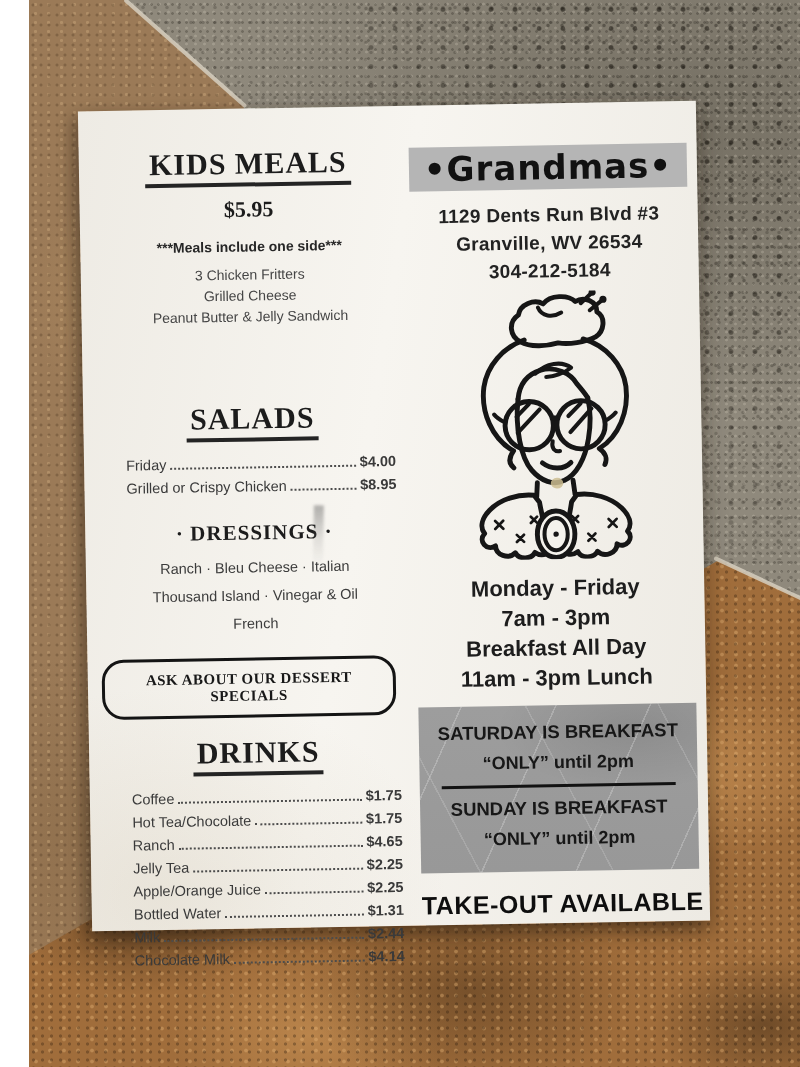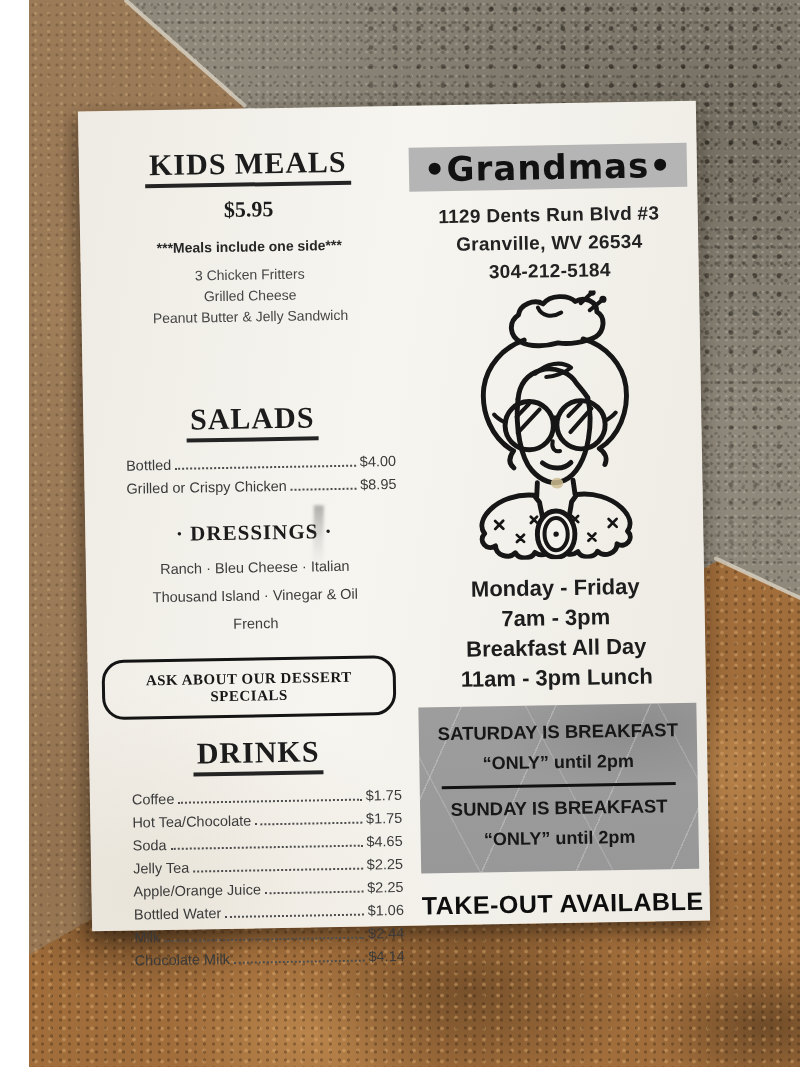--- a/index.html
+++ b/index.html
@@ -82,21 +82,21 @@
   .serif-head{font-family:"Liberation Serif",serif;font-weight:bold;color:#1c1c1c;}
   .underlined{display:inline-block;border-bottom:4px solid #242424;padding:0 4px 2px;}
   h2.section{font-size:30px;margin:0;letter-spacing:1px;}
   .kids-price{font-size:22px;margin-top:10px;}
   .kids-note{font-size:14px;font-weight:bold;margin-top:16px;color:#262626;}
   .kids-items{font-size:14px;color:#454545;line-height:21px;margin-top:10px;}
 
   .rows{margin:14px 8px 0 24px;text-align:left;}
   .row{display:flex;align-items:flex-end;font-size:14.5px;color:#3a3a3a;margin-bottom:7px;}
   .row .dots{flex:1;border-bottom:2.4px dotted #4c4c4c;margin:0 4px 3px;min-width:12px;}
-  .row .price{white-space:nowrap;}
+  .row .price{white-space:nowrap;font-weight:bold;}
 
   .dressings-title{font-size:21px;margin-top:26px;letter-spacing:1px;}
   .dressing-lines{font-size:14.5px;color:#3c3c3c;line-height:28px;margin-top:8px;}
 
   .dessert-banner{
     margin:20px 0 0 -4px;width:294px;box-sizing:border-box;
     border:3px solid #141414;border-radius:22px;padding:10px 4px;
     font-family:"Liberation Serif",serif;font-weight:bold;font-size:15px;
     letter-spacing:.5px;color:#181818;background:transparent;
   }
@@ -150,21 +150,21 @@
           <div>3 Chicken Fritters</div>
           <div>Grilled Cheese</div>
           <div>Peanut Butter &amp; Jelly Sandwich</div>
         </div>
       </section>
 
       <section style="margin-top:74px;">
         <h2 class="serif-head section"><span class="underlined">SALADS</span></h2>
         <div class="rows">
           <div class="row">
-            <span>Bottled</span>
+            <span>Friday</span>
               <span class="dots"></span>
               <span class="price">$4.00</span>
           </div>
           <div class="row">
             <span>Grilled or Crispy Chicken</span>
               <span class="dots"></span>
               <span class="price">$8.95</span>
           </div>
         </div>
       </section>
@@ -187,38 +187,38 @@
               <span>Coffee</span>
               <span class="dots"></span>
               <span class="price">$1.75</span>
             </div>
           <div class="row">
               <span>Hot Tea/Chocolate</span>
               <span class="dots"></span>
               <span class="price">$1.75</span>
             </div>
           <div class="row">
-              <span>Soda</span>
+              <span>Ranch</span>
               <span class="dots"></span>
               <span class="price">$4.65</span>
             </div>
           <div class="row">
               <span>Jelly Tea</span>
               <span class="dots"></span>
               <span class="price">$2.25</span>
             </div>
           <div class="row">
               <span>Apple/Orange Juice</span>
               <span class="dots"></span>
               <span class="price">$2.25</span>
             </div>
           <div class="row">
               <span>Bottled Water</span>
               <span class="dots"></span>
-              <span class="price">$1.06</span>
+              <span class="price">$1.31</span>
             </div>
           <div class="row">
               <span>Milk</span>
               <span class="dots"></span>
               <span class="price">$2.44</span>
             </div>
           <div class="row">
               <span>Chocolate Milk</span>
               <span class="dots"></span>
               <span class="price">$4.14</span>

